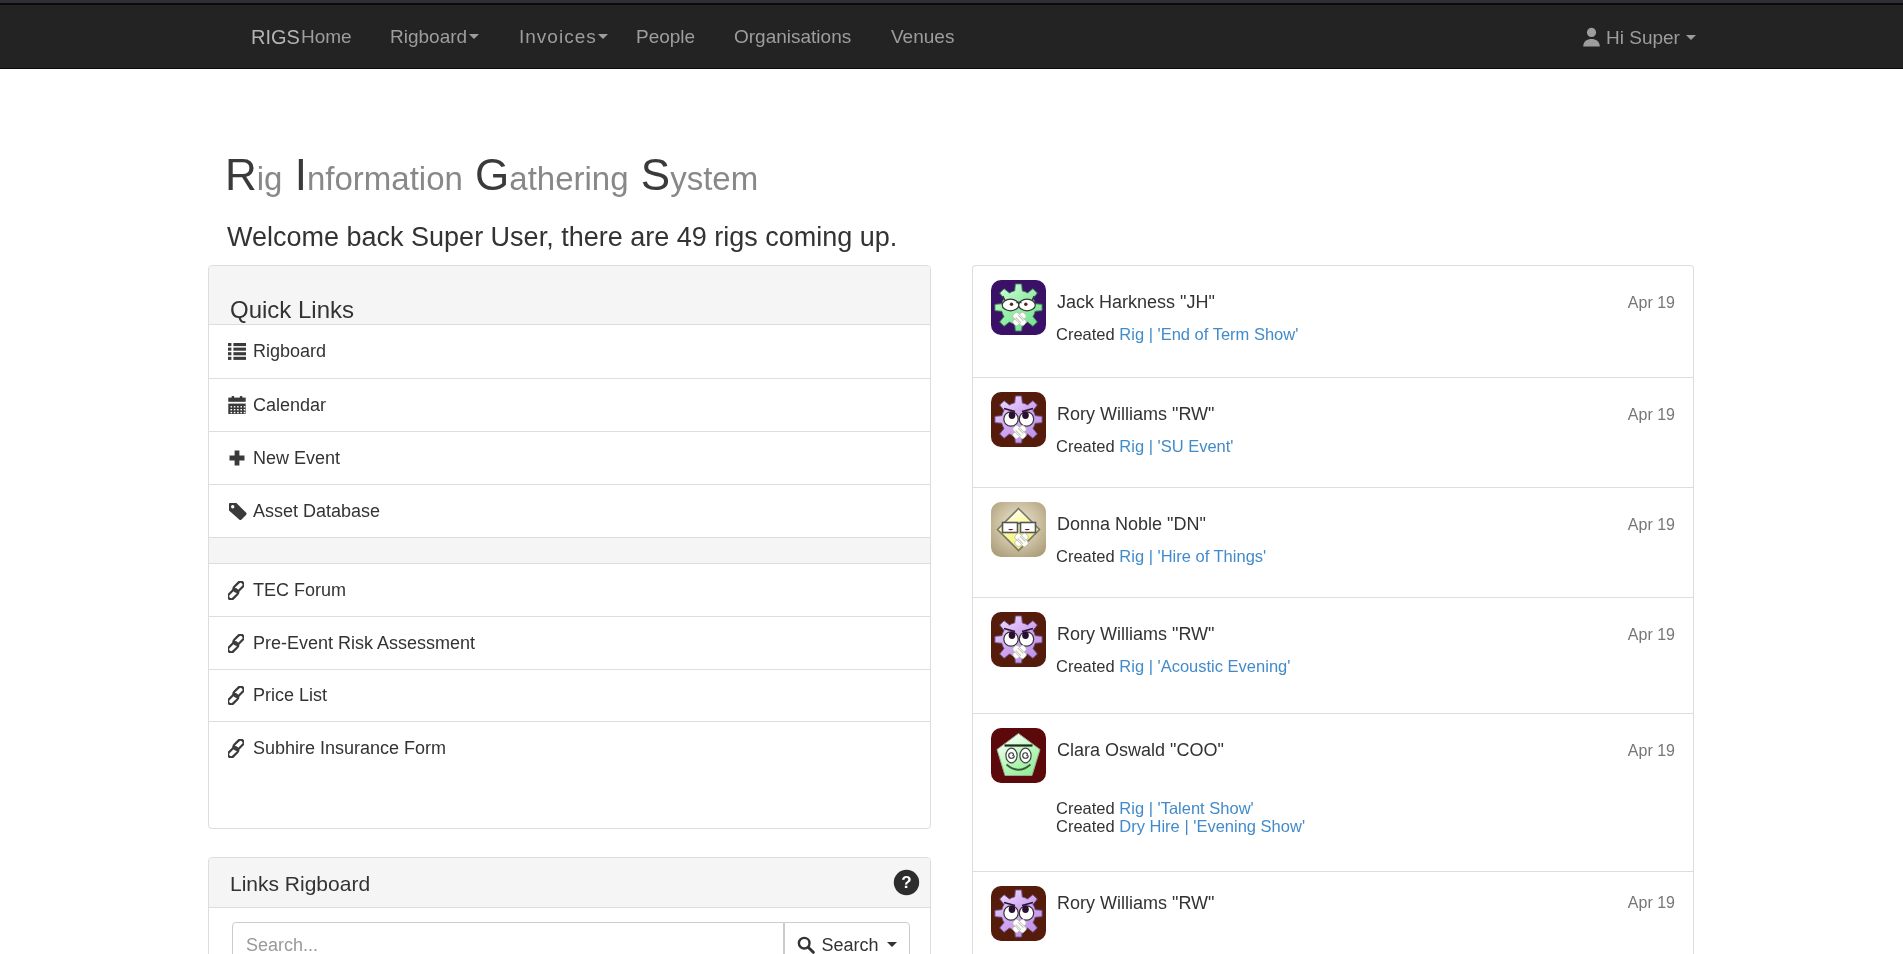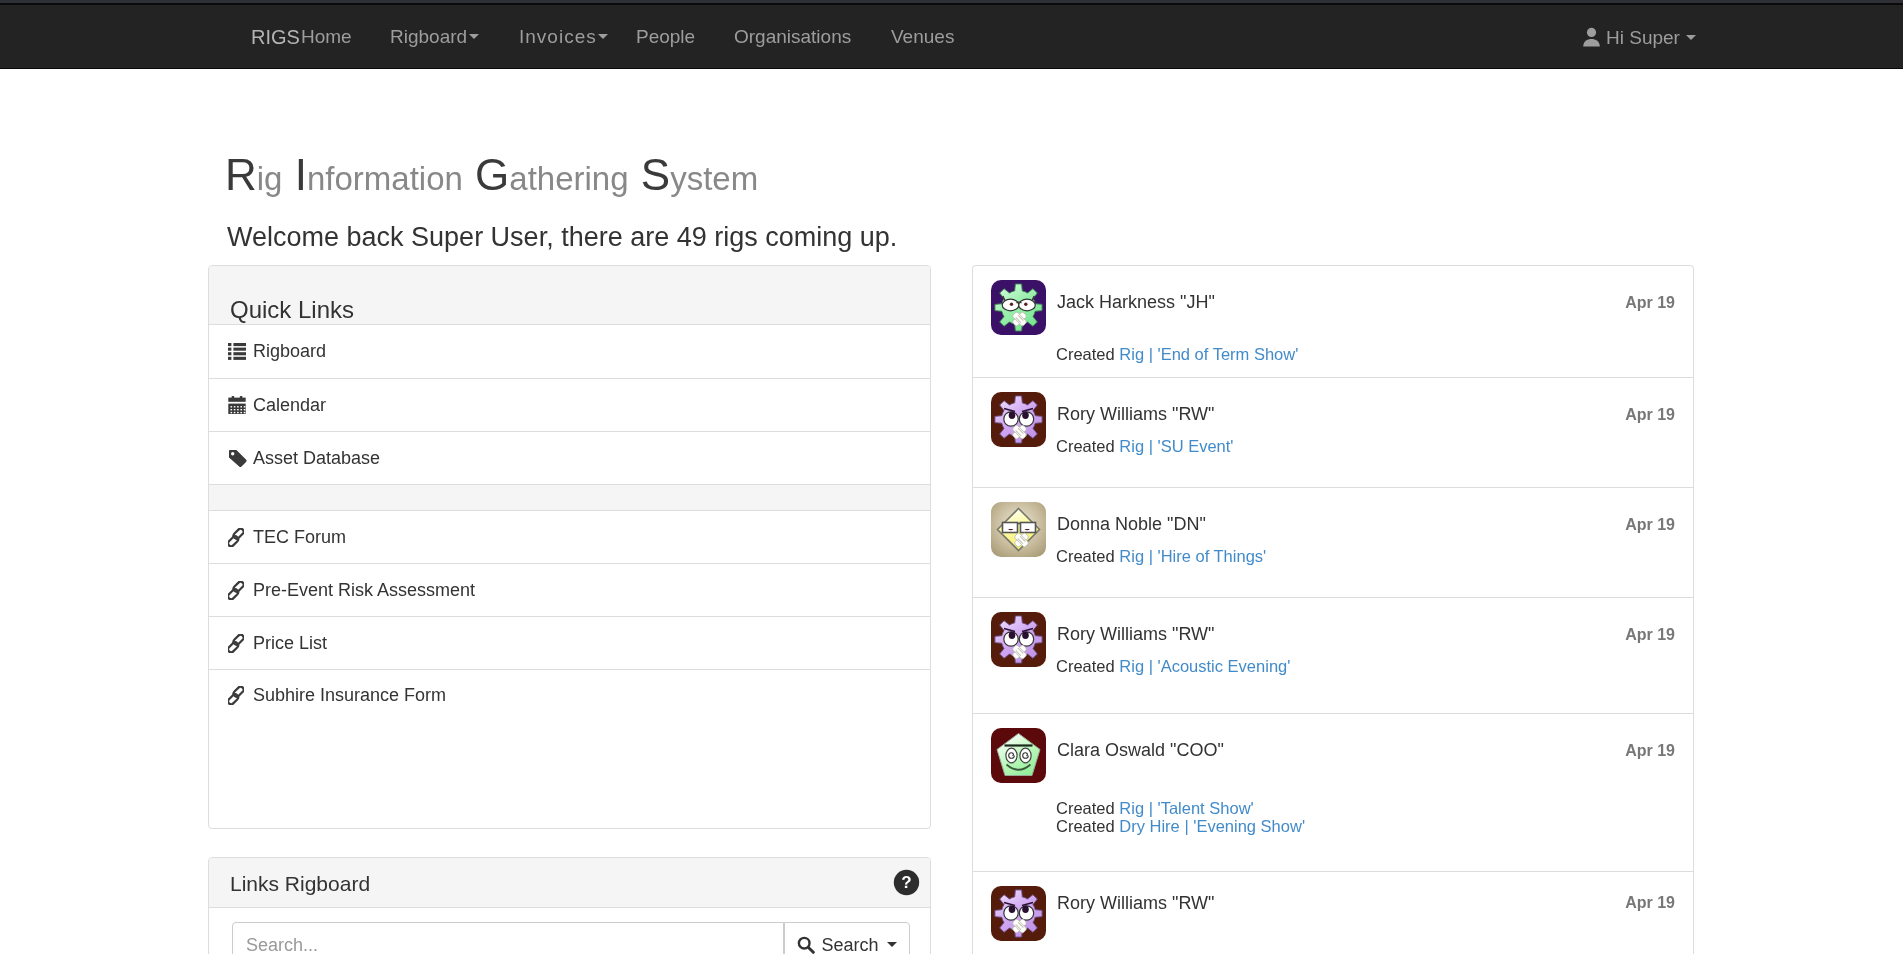--- a/index.html
+++ b/index.html
@@ -40,21 +40,21 @@
   border:1px solid #ccc; border-radius:0 4px 4px 0; font-size:18px; color:#333;
   display:flex; align-items:center; justify-content:center; gap:6px; }
 .btn-search .caret { border-top-color:#333; margin-left:2px; }
 #recent { left:972px; top:265px; width:722px; height:690px; border-bottom:none; border-radius:4px 4px 0 0; }
 #recent .panel-heading { height:50px; }
 #recent .panel-heading .t { position:absolute; left:17px; top:13px; font-size:21px; color:#333; }
 .rc-item { position:relative; border-top:1px solid #ddd; }
 .rc-item.first { border-top:none; }
 .rc-item .av { position:absolute; left:18px; top:14px; width:55px; height:55px; }
 .rc-item .nm { position:absolute; left:84px; top:26.5px; font-size:18px; line-height:18px; color:#333; white-space:nowrap; }
-.rc-item .dt { position:absolute; right:18px; top:29px; font-size:16px; line-height:16px; color:#777;font-weight:bold; }
+.rc-item .dt { position:absolute; right:18px; top:29px; font-size:16px; line-height:16px; color:#777; }
 .rc-item .cr { position:absolute; left:83px; font-size:16.5px; line-height:16.5px; color:#333; white-space:nowrap; }
 .rc-item .cr a { color:#428bca; text-decoration:none; }
 </style>
 </head>
 <body>
 <div class="bar1"></div>
 <div class="bar2"></div>
 <div class="navbar">
   <div class="brand">RIGS</div>
   <div class="nav-item" style="left:301px;">Home</div>
@@ -112,20 +112,26 @@
           <rect x="15.70" y="13.00" width="1.6" height="1.4" fill="#fff"></rect>
           <rect x="2.50" y="15.90" width="1.6" height="1.4" fill="#fff"></rect>
           <rect x="5.80" y="15.90" width="1.6" height="1.4" fill="#fff"></rect>
           <rect x="9.10" y="15.90" width="1.6" height="1.4" fill="#fff"></rect>
           <rect x="12.40" y="15.90" width="1.6" height="1.4" fill="#fff"></rect>
           <rect x="15.70" y="15.90" width="1.6" height="1.4" fill="#fff"></rect>
         </svg></span>
       <span class="tx">Calendar</span>
     </div>
   <div class="lg-item">
+      <span class="ic"><svg width="18" height="18" viewBox="0 0 18 18">
+<path d="M6.6,1.5 h4.8 v5.1 h5.1 v4.8 h-5.1 v5.1 h-4.8 v-5.1 h-5.1 v-4.8 h5.1 z" fill="#3a3a3a"></path>
+        </svg></span>
+      <span class="tx">New Event</span>
+    </div>
+  <div class="lg-item">
       <span class="ic"><svg width="19" height="19" viewBox="0 0 19 19">
 <path d="M1,1.8 a0.8,0.8 0 0 1 0.8,-0.8 h6.6 l9.6,9.6 a1.6,1.6 0 0 1 0,2.3 l-4.5,4.5 a1.6,1.6 0 0 1 -2.3,0 L1,8.4 z" fill="#3a3a3a"></path>
 <circle cx="4.7" cy="4.7" r="1.7" fill="#fff"></circle>
         </svg></span>
       <span class="tx">Asset Database</span>
     </div>
   <div class="lg-sep"></div>
   <div class="lg-item">
       <span class="ic"><svg width="16" height="19" viewBox="0 0 16 19">
 <g fill="none" stroke="#3a3a3a" stroke-width="2.2">
@@ -206,21 +212,21 @@
 <circle cx="34.8" cy="24.3" r="1.7" fill="#5a2020"></circle>
 <g transform="translate(28.500000,39.000000) rotate(45)">
 <rect x="-3.3" y="-7.4" width="6.6" height="14.8" rx="2" fill="#fff" stroke="#b9b9a9" stroke-width="0.8"></rect>
 <rect x="-7.4" y="-3.3" width="14.8" height="6.6" rx="2" fill="#fff" stroke="#b9b9a9" stroke-width="0.8"></rect>
 <line x1="-3.8" y1="-1.7" x2="3.8" y2="-1.7" stroke="#c9c9b9" stroke-width="1.2"></line>
 <line x1="-3.8" y1="1.7" x2="3.8" y2="1.7" stroke="#c9c9b9" stroke-width="1.2"></line>
 </g>
 </svg></span>
     <div class="nm">Jack Harkness "JH"</div>
       <div class="dt">Apr 19</div>
-    <div class="cr" style="top:60px;margin-top:20px;">Created <a>Rig | 'End of Term Show'</a></div>
+    <div class="cr" style="top:60px;">Created <a>Rig | 'End of Term Show'</a></div>
   </div>
   <div class="rc-item" style="height:110px;">
     <span class="av"><svg width="55" height="55" viewBox="0 0 55 55">
 <defs>
             <linearGradient id="grw" x1="0" y1="0" x2="0.7" y2="1">
 <stop offset="0" stop-color="#f3e6ff"></stop>
               <stop offset="0.5" stop-color="#d2aaf2"></stop>
               <stop offset="1" stop-color="#c093e8"></stop>
             </linearGradient>
           </defs>

